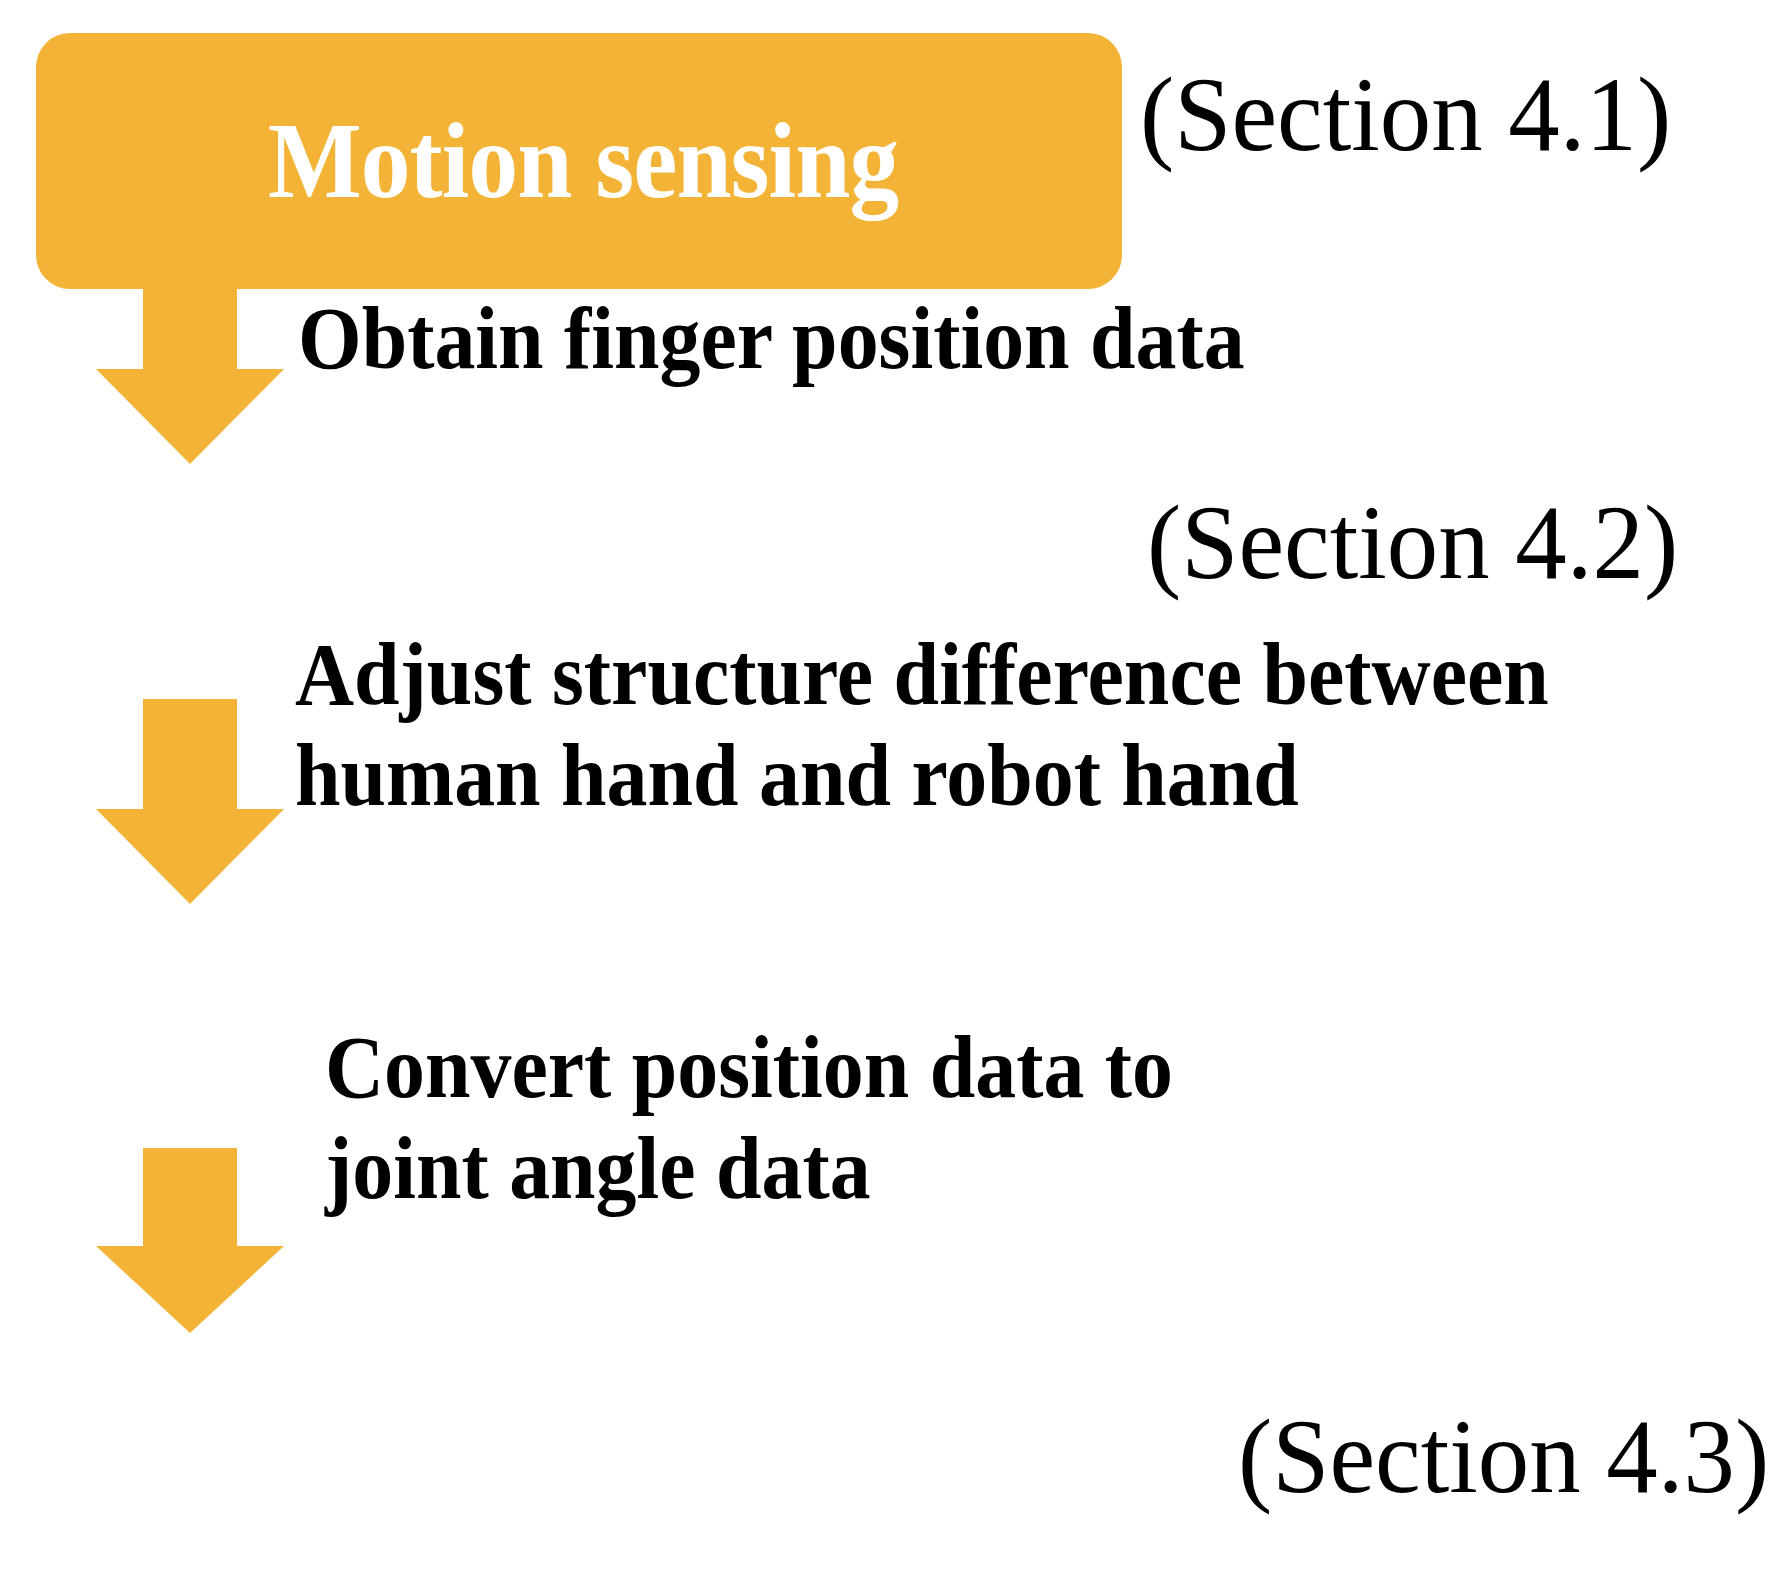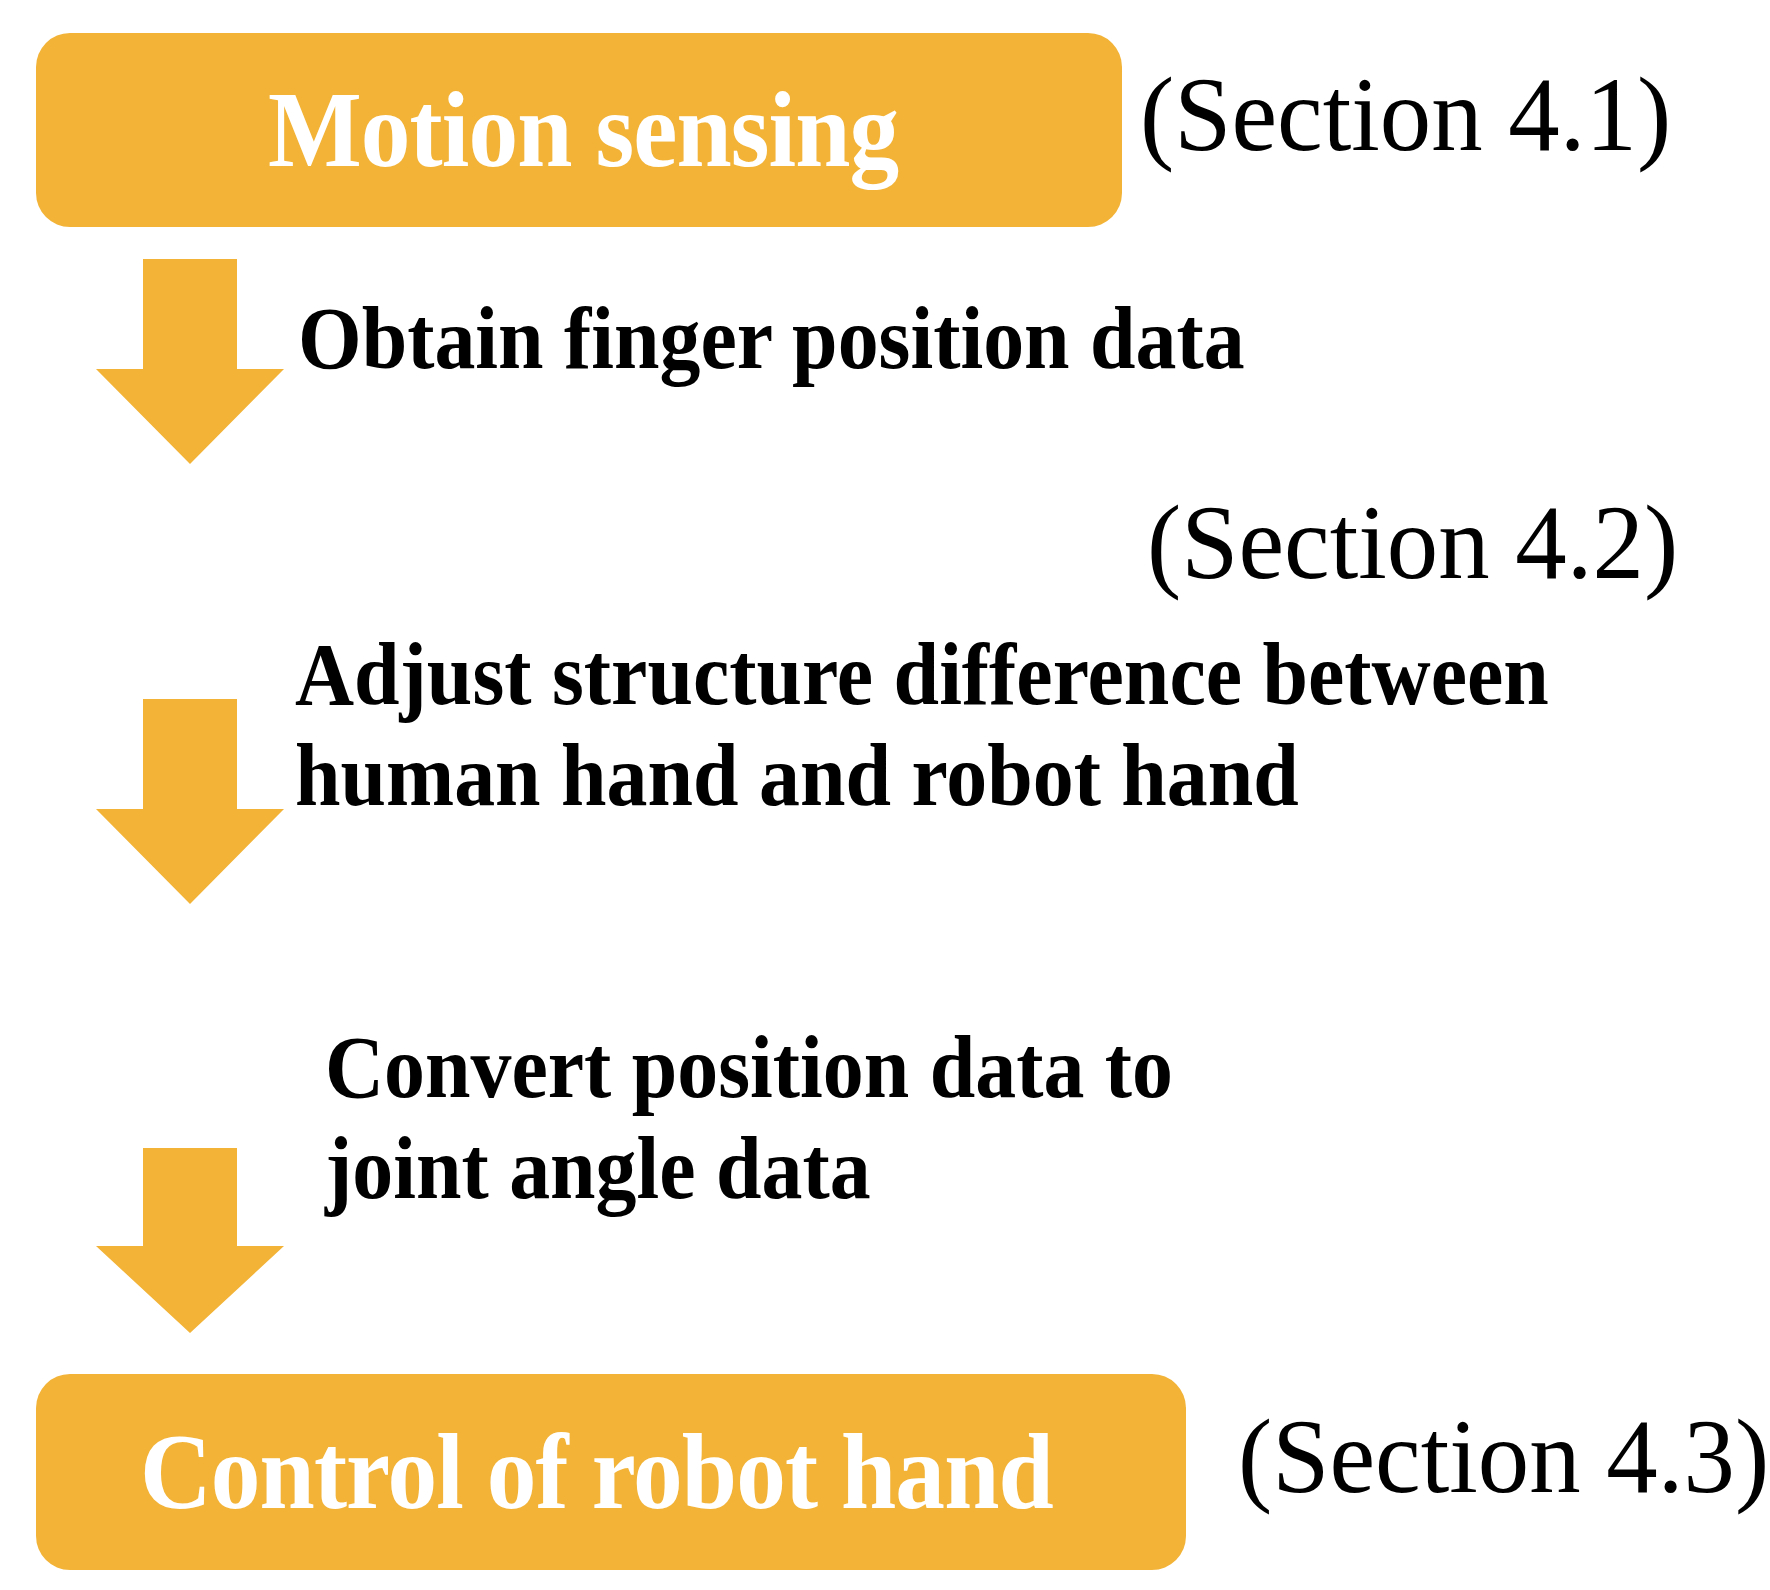--- a/index.html
+++ b/index.html
@@ -71,21 +71,21 @@
     white-space: pre-line;
     transform: scaleX(0.93);
     transform-origin: left top;
   }
 </style>
 </head>
 <body>
 
 <div id="flowchart">
 
-  <div class="proc-box" style="left:36px; top:33px; width:1086px; height:194px;">
+  <div class="proc-box" style="left:36px; top:33px; width:1086px; height:256px;">
     <span class="proc-label" style="margin-left:232px;">Motion sensing</span>
   </div>
   <div class="section-note" style="left:1140px; top:62px;">(Section 4.1)</div>
 
   <div class="arrow" style="top:259px; height:205px;">
     <svg viewBox="0 0 188 205" preserveAspectRatio="none" aria-hidden="true">
       <polygon points="47,0 141,0 141,110 188,110 94,205 0,110 47,110" fill="#f2b337"></polygon>
     </svg>
   </div>
   <div class="arrow-caption" style="left:298px; top:288px;">Obtain finger position data</div>
@@ -102,18 +102,15 @@
 
 
   <div class="arrow" style="top:1148px; height:185px;">
     <svg viewBox="0 0 188 185" preserveAspectRatio="none" aria-hidden="true">
       <polygon points="47,0 141,0 141,98 188,98 94,185 0,98 47,98" fill="#f2b337"></polygon>
     </svg>
   </div>
   <div class="arrow-caption" style="left:325px; top:1017px;">Convert position data to
 joint angle data</div>
 
-  <div class="proc-box" style="left:36px; top:1374px; width:1150px; height:196px;">
-    <span class="proc-label" style="margin-left:104px;">Control of robot hand</span>
-  </div>
   <div class="section-note" style="left:1238px; top:1404px;">(Section 4.3)</div>
 
 </div>
 
 </body></html>

